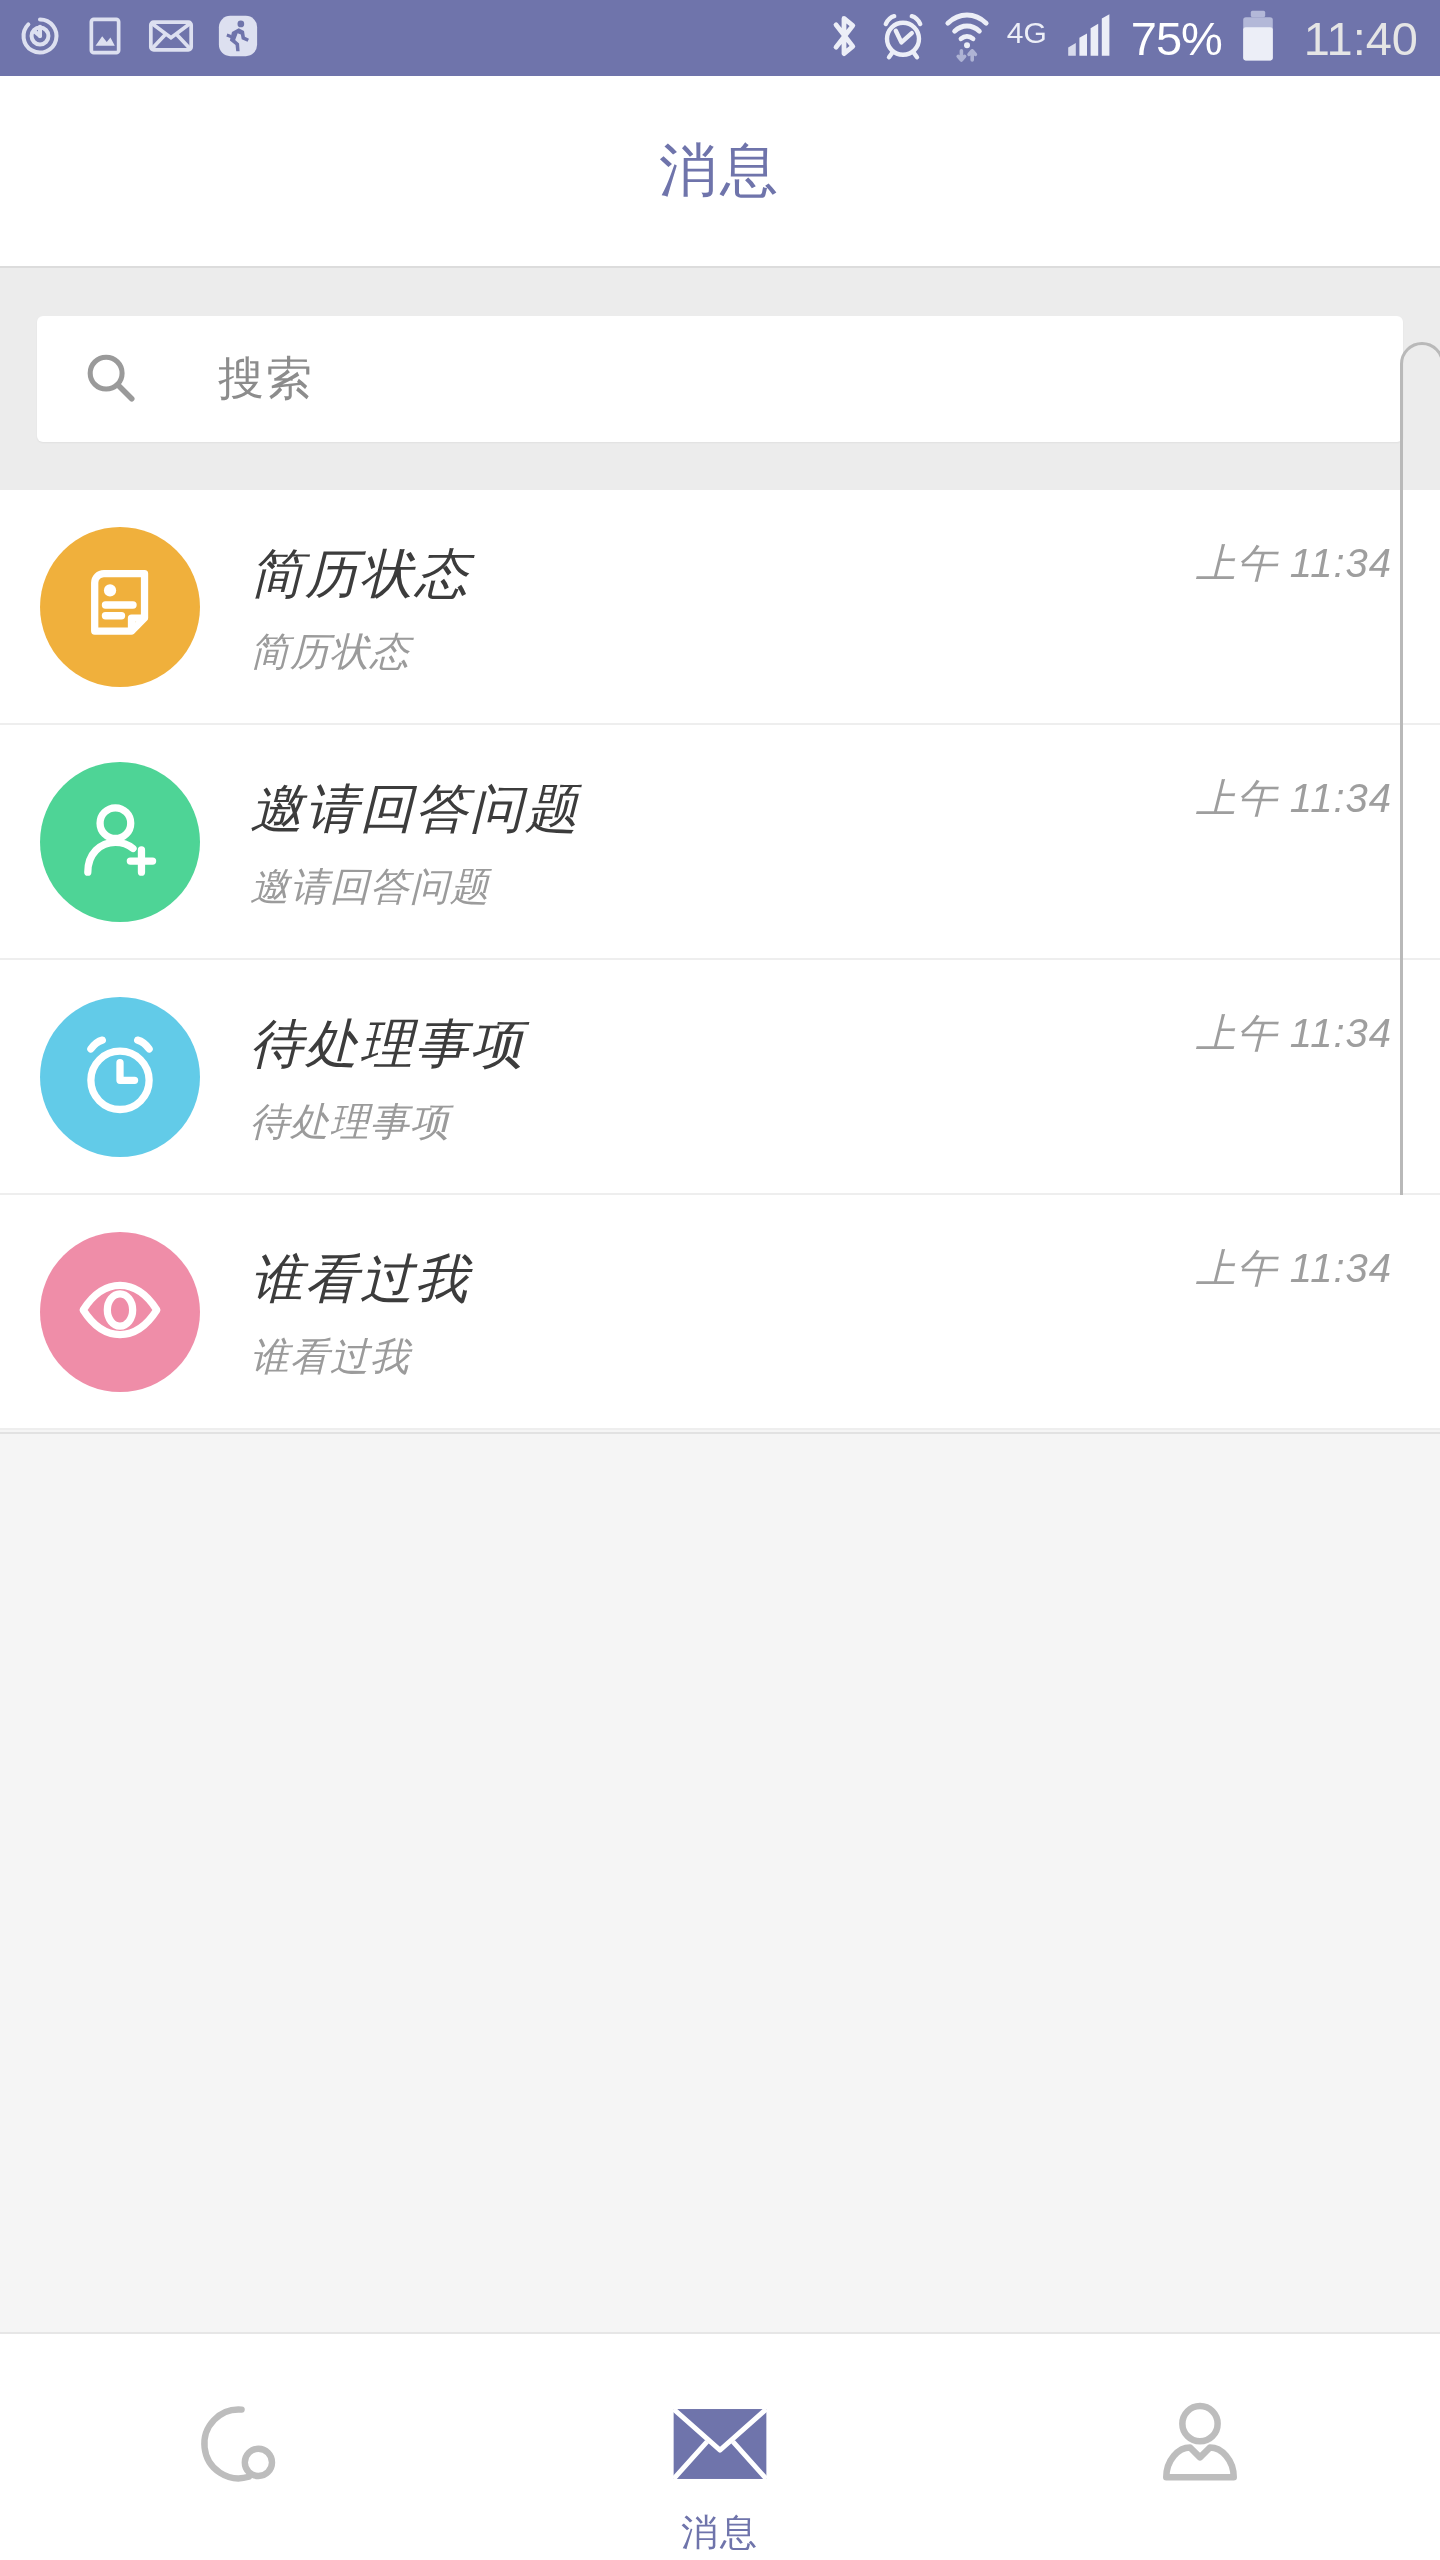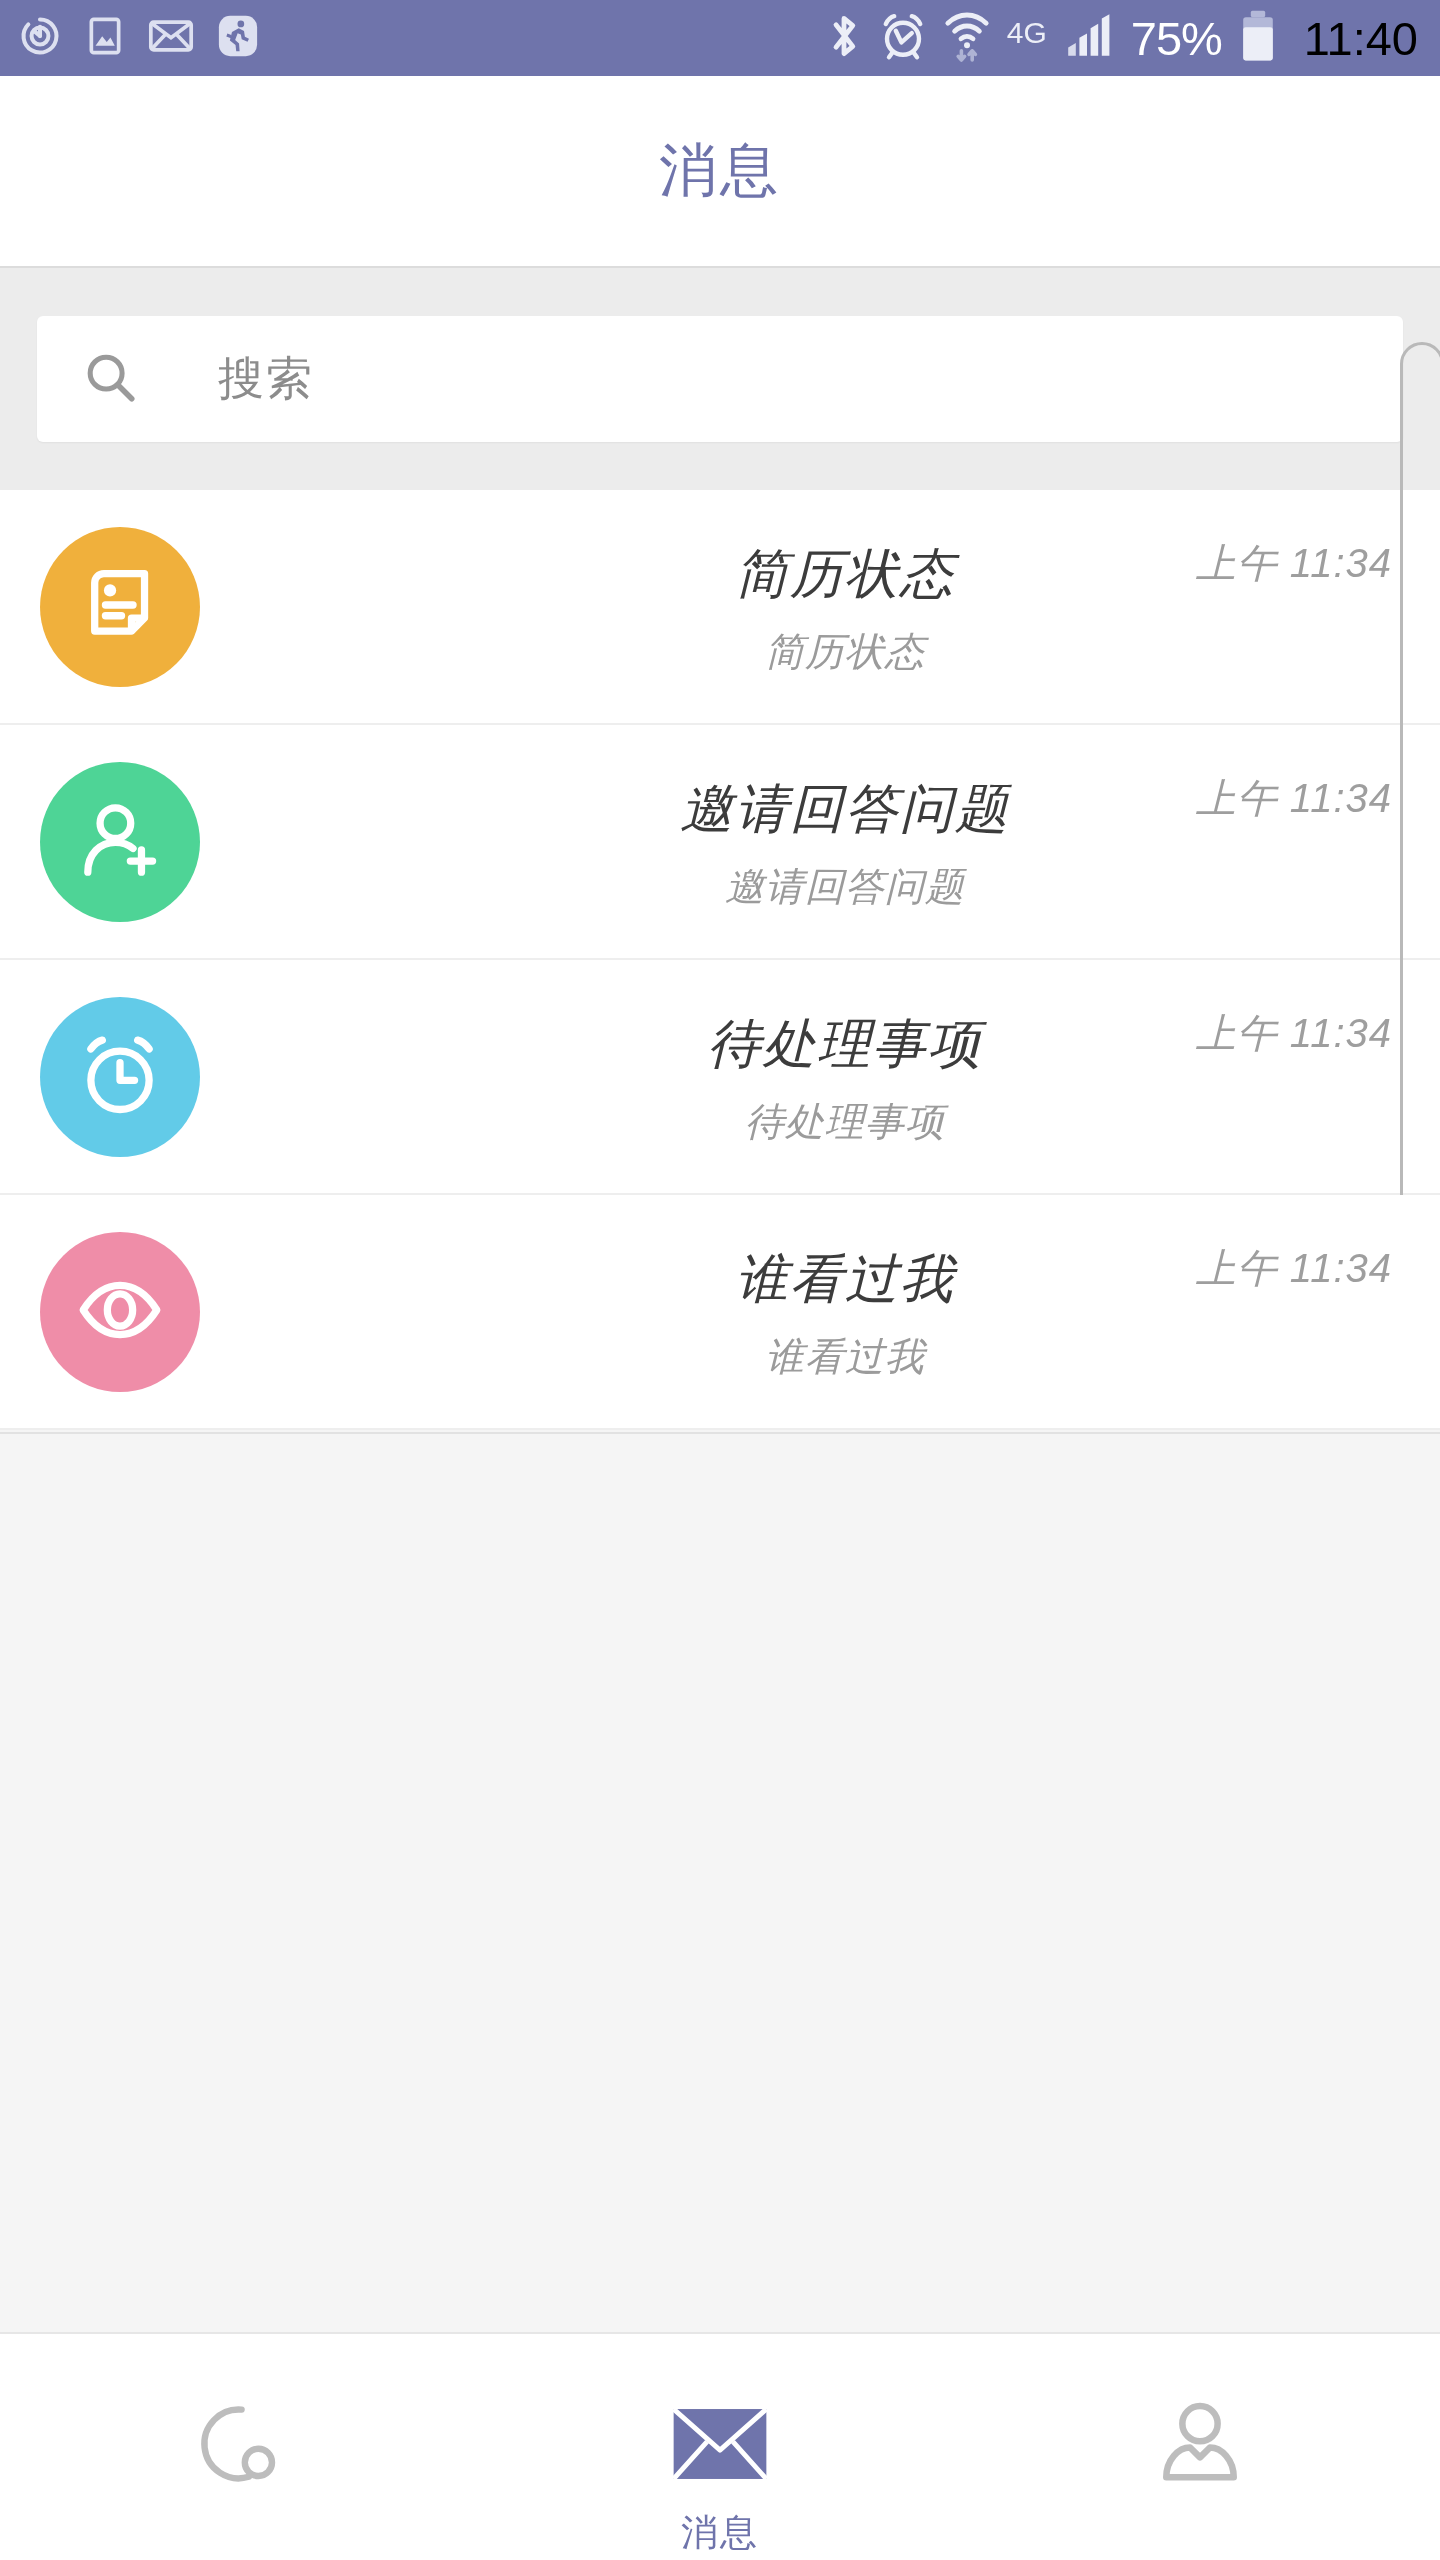--- a/index.html
+++ b/index.html
@@ -2,37 +2,37 @@
 <html><head>
 <meta charset="utf-8">
 <style>
   * { margin:0; padding:0; box-sizing:border-box; }
   html, body { width:1440px; height:2560px; }
   body {
     font-family: "Liberation Sans", "DejaVu Sans", sans-serif;
     background:#f4f4f4;
     overflow:hidden;
   }
-  #app { position:relative; width:1440px; height:2560px; background:#f5f5f5;text-align:center; }
+  #app { position:relative; width:1440px; height:2560px; background:#f5f5f5; }
 
   
   .statusbar{
     position:absolute; top:0; left:0; width:1440px; height:76px;
     background:#6f74ab; display:flex; align-items:center;
     padding:0 22px 0 18px;
   }
   .sb-left{ display:flex; align-items:center; gap:22px; }
   .sb-right{ margin-left:auto; display:flex; align-items:center; gap:16px; }
   .sb-icon{ display:block; }
   .sb-battpct{
     color:#ffffff; font-size:47px; letter-spacing:-1px;
     font-family:"Liberation Sans", sans-serif; line-height:1;
   }
   .sb-clock{
-    color:#000000; font-size:47px; letter-spacing:0px; line-height:1;
+    color:#e5e5e5; font-size:47px; letter-spacing:0px; line-height:1;
     margin-left:10px;
   }
 
   
   .header{
     position:absolute; top:76px; left:0; width:1440px; height:190px;
     background:#ffffff; display:flex; align-items:center; justify-content:center;
   }
   .header-title{
     color:#6f74ab; font-size:58px; letter-spacing:3px;

